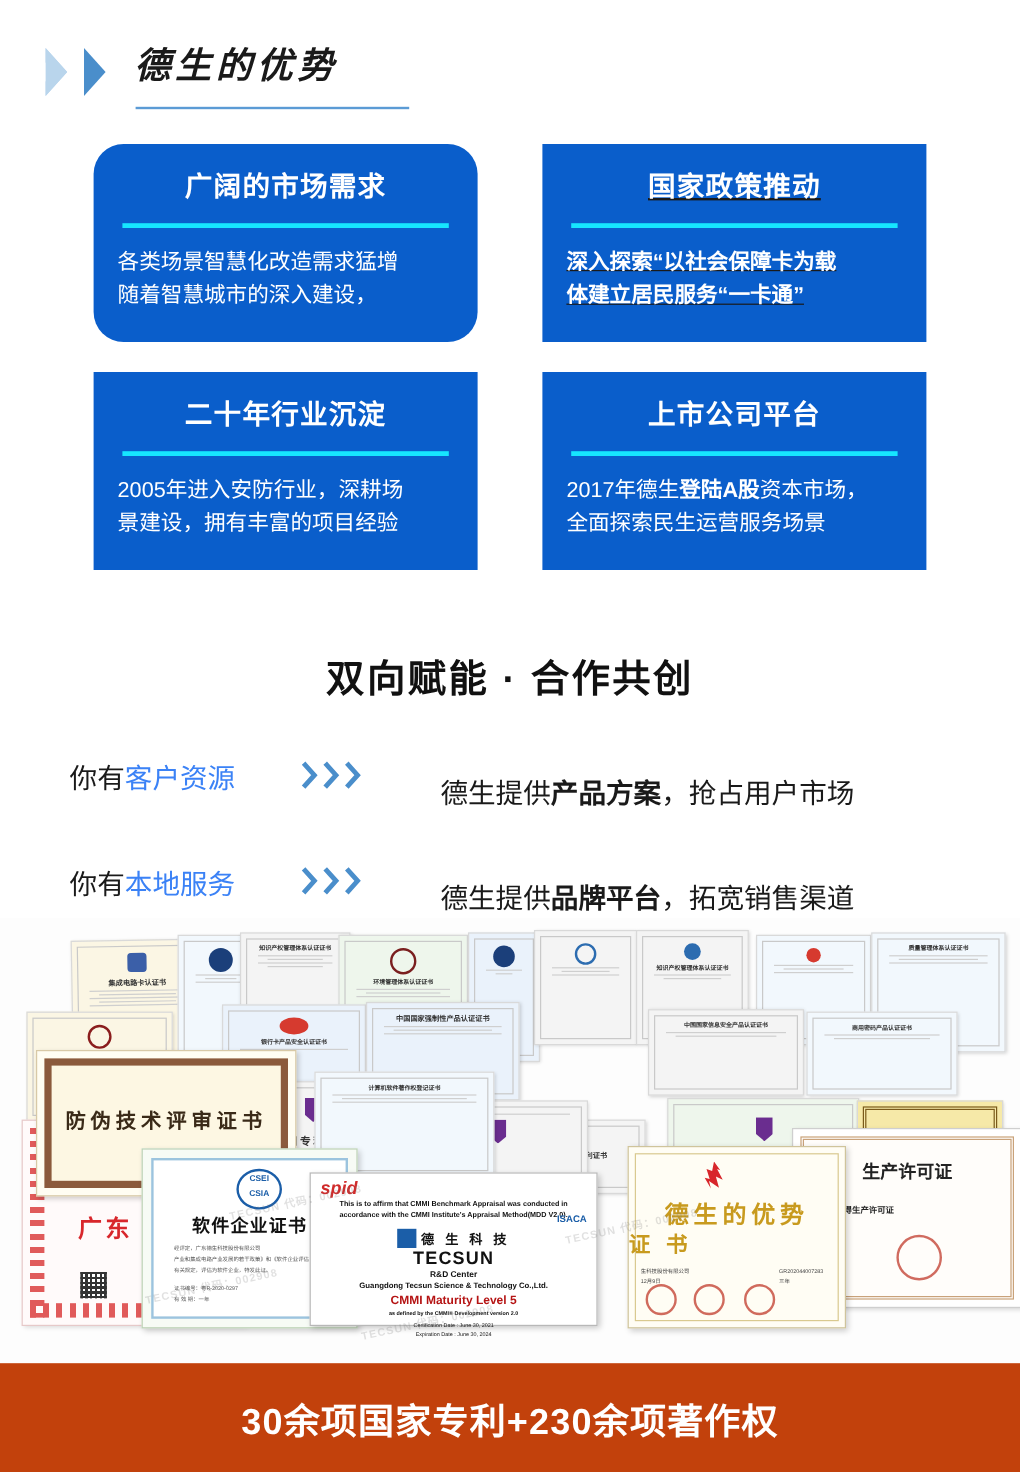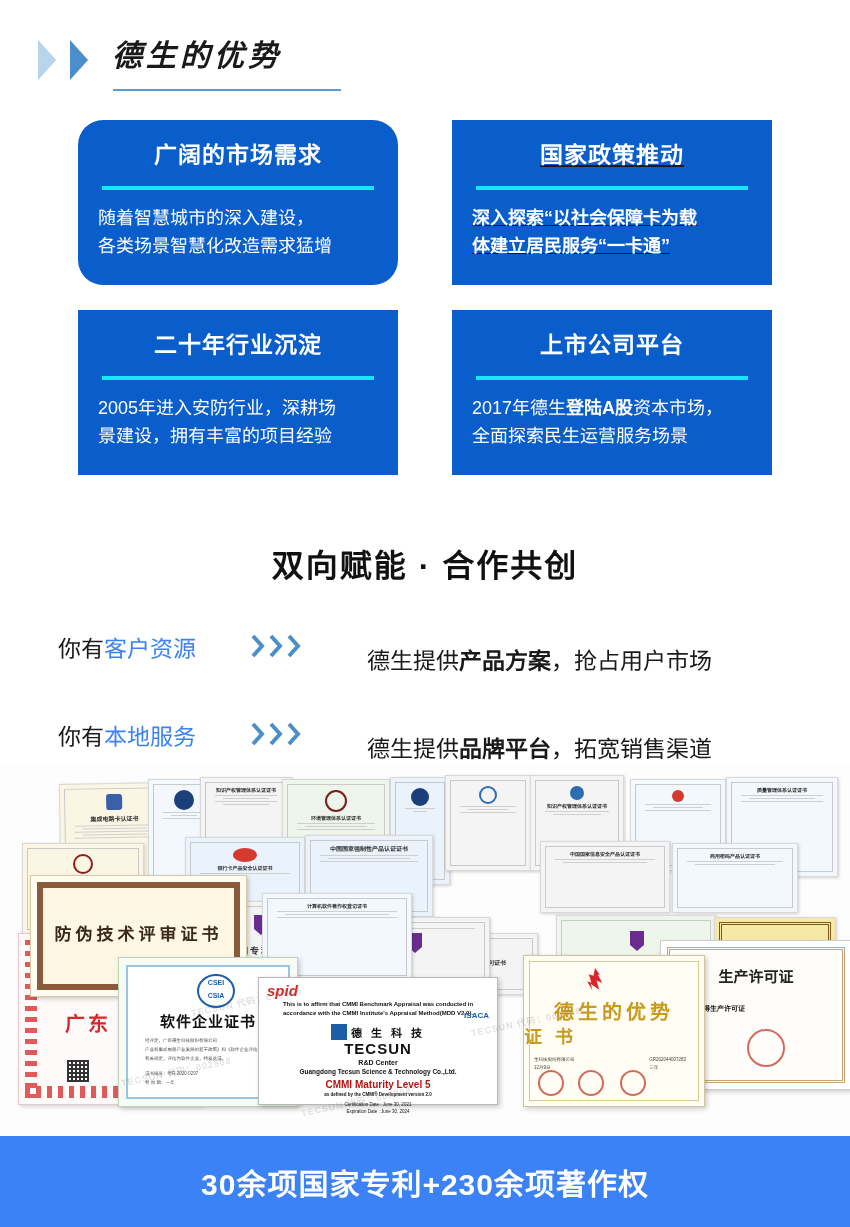--- a/index.html
+++ b/index.html
@@ -188,21 +188,21 @@
   .gdred .qr{position:absolute;left:48px;bottom:22px;width:22px;height:22px;
     background:repeating-linear-gradient(0deg,#333 0 2px,transparent 2px 4px),
                repeating-linear-gradient(90deg,#333 0 2px,transparent 2px 4px);background-color:#fff;}
 
   
   .wm{position:absolute;color:rgba(120,120,120,.22);font-size:9px;font-weight:bold;
      transform:rotate(-12deg);letter-spacing:1px;pointer-events:none;z-index:60;}
 
   
   .footer{
-    position:absolute;left:0;top:1136px;width:850px;height:91px;background:#3b82f6;
+    position:absolute;left:0;top:1136px;width:850px;height:91px;background:#c2410c;
   }
   .footer .ftxt{
     position:absolute;left:0;top:0;width:850px;height:91px;
     display:flex;align-items:center;justify-content:center;
     color:#ffffff;font-size:30px;font-weight:bold;letter-spacing:1px;
   }
 </style>
 </head>
 <body>
 
@@ -221,22 +221,22 @@
     <div class="sec-title">德生的优势</div>
     <div class="sec-underline"></div>
   </div>
 
   <div class="cards">
 
     <div class="card c1">
       <div class="card-title">广阔的市场需求</div>
       <div class="card-rule"></div>
       <div class="card-body">
+        <div>各类场景智慧化改造需求猛增</div>
         <div>随着智慧城市的深入建设，</div>
-        <div>各类场景智慧化改造需求猛增</div>
       </div>
     </div>
 
     <div class="card c2">
       <div class="card-title">国家政策推动</div>
       <div class="card-rule"></div>
       <div class="card-body strongish">
         <div>深入探索“以社会保障卡为载</div>
         <div>体建立居民服务“一卡通”</div>
       </div>

